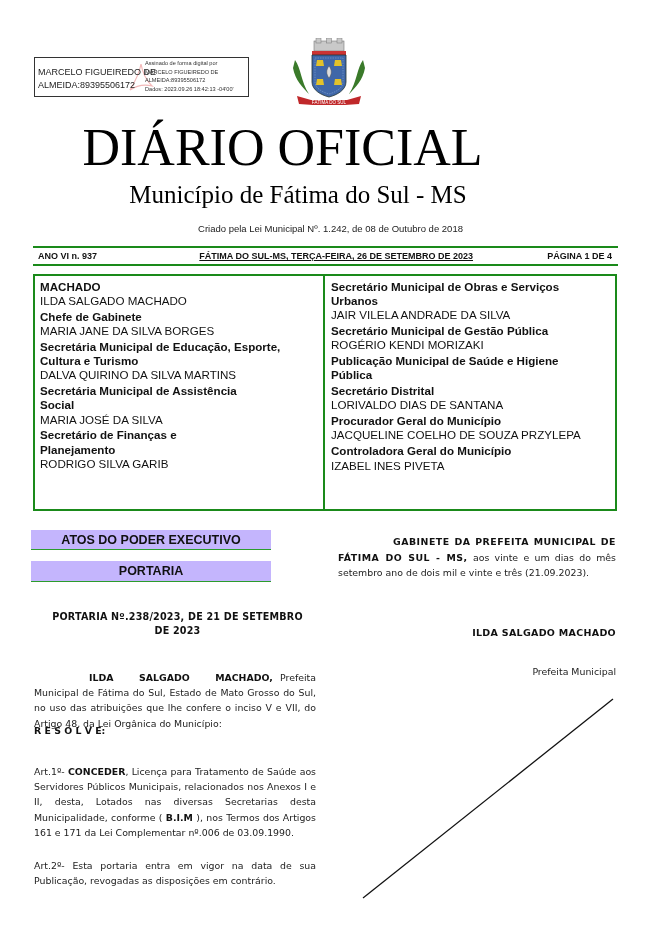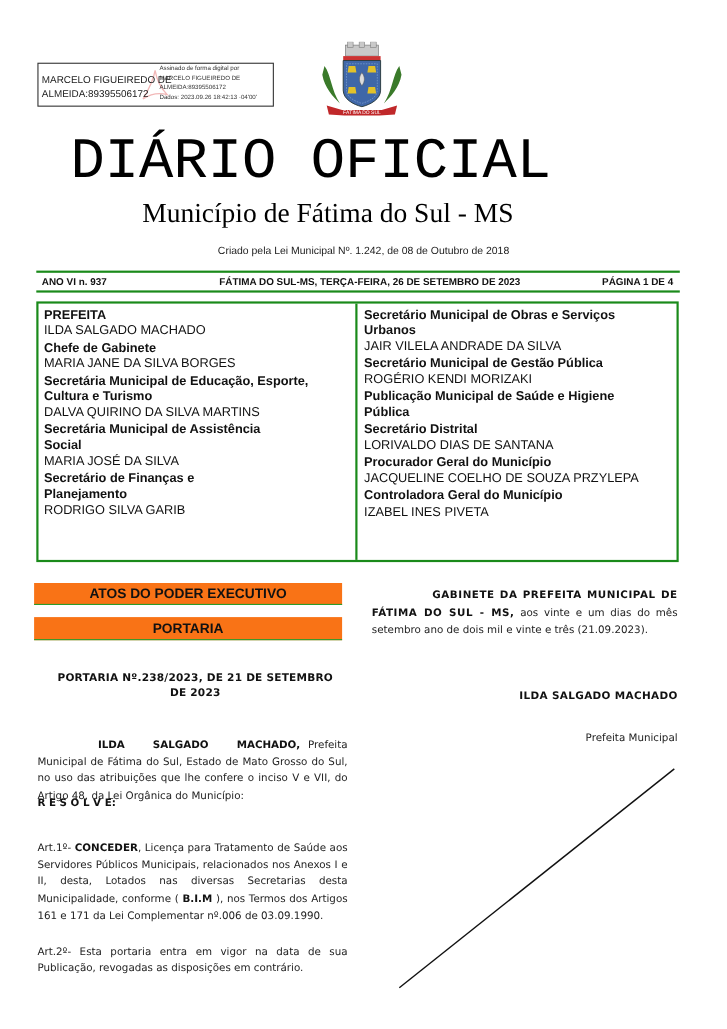--- a/index.html
+++ b/index.html
@@ -8,37 +8,37 @@
 
   
   .sig-box { left:34px; top:57px; width:215px; height:40px; border:1px solid #333; box-sizing:border-box; }
   .sig-name { left:38px; top:66px; font-size:9px; line-height:13px; color:#222; }
   .sig-details { left:145px; top:59px; font-size:5.6px; line-height:8.6px; color:#333; }
   .sig-watermark { left:126px; top:60px; width:30px; height:34px; }
 
   
   .crest { left:287px; top:38px; width:84px; height:70px; }
 
-  .title { left:0; width:565px; top:118px; text-align:center; font-family:Liberation Mono, monospace; font-size:52px; line-height:60px; color:#000; letter-spacing:0px; }
+  .title { left:0; width:565px; top:118px; text-align:center; font-family:Liberation Serif, serif; font-size:52px; line-height:60px; color:#000; letter-spacing:0px; }
   .subtitle { left:0; width:596px; top:180px; text-align:center; font-family:"Liberation Serif", serif; font-size:25px; line-height:30px; color:#000; }
   .created { left:0; width:661px; top:223px; text-align:center; font-size:9.5px; color:#222; }
 
   .hline { left:33px; width:585px; height:2px; background:#1a8a1a; }
   .issue-bar { left:38px; width:574px; top:251px; height:12px; font-size:9px; font-weight:bold; display:flex; justify-content:space-between; color:#111; }
 
   
   .officials { left:33px; top:274px; width:584px; height:237px; border:2px solid #1a8a1a; box-sizing:border-box; }
   .officials .divider { position:absolute; left:288px; top:0; bottom:0; width:2px; background:#1a8a1a; }
   .col { position:absolute; top:2px; font-size:11.6px; line-height:14.3px; }
   .col.left { left:5px; width:278px; }
   .col.right { left:296px; width:282px; }
   .role { font-weight:bold; margin-top:1.5px; }
   .name { font-weight:normal; }
 
-  .green-bar { left:31px; width:280px; background:#f97316; color:#111; font-weight:bold; font-size:12.5px; text-align:center; box-sizing:border-box; border-bottom:1px solid #2c9c2c; }
+  .green-bar { left:31px; width:240px; background:#c4b5fd; color:#111; font-weight:bold; font-size:12.5px; text-align:center; box-sizing:border-box; border-bottom:1px solid #2c9c2c; }
 
   .doc { font-family:"DejaVu Sans", sans-serif; font-size:9.4px; color:#222; }
   .portaria-title { left:40px; width:275px; top:610px; text-align:center; font-weight:bold; font-size:9.6px; line-height:14px; color:#111; letter-spacing:0.2px; }
   .para { left:34px; width:282px; text-align:justify; line-height:15.2px; }
   .para b { color:#111; }
 
   .gab { left:338px; width:278px; top:534px; text-align:justify; line-height:15.5px; }
   .signer { left:330px; width:286px; top:627px; text-align:right; font-weight:bold; font-size:9.5px; color:#111; letter-spacing:0.3px; }
   .signer-role { left:330px; width:286px; top:666px; text-align:right; }
   .diag { left:355px; top:692px; width:270px; height:212px; }
@@ -86,30 +86,30 @@
   <text x="42" y="66" font-size="4.5" text-anchor="middle" fill="#fff" font-family="Liberation Sans, sans-serif">FÁTIMA DO SUL</text>
 </svg>
 
 <div class="abs title">DIÁRIO OFICIAL</div>
 <div class="abs subtitle">Município de Fátima do Sul - MS</div>
 <div class="abs created">Criado pela Lei Municipal Nº. 1.242, de 08 de Outubro de 2018</div>
 
 <div class="abs hline" style="top:246px;"></div>
 <div class="abs issue-bar">
   <span>ANO VI n. 937</span>
-  <span style="margin-left:28px;">FÁTIMA DO SUL-MS, TERÇA-FEIRA, 26 DE SETEMBRO DE 2023</span>
+  <span style="margin-left:28px;text-decoration:underline;">FÁTIMA DO SUL-MS, TERÇA-FEIRA, 26 DE SETEMBRO DE 2023</span>
   <span>PÁGINA 1 DE 4</span>
 </div>
 <div class="abs hline" style="top:264px;"></div>
 
 <div class="abs officials">
   <div class="divider"></div>
   <div class="col left">
     <div>
-      <div class="role">PREFEITA</div>
+      <div class="role">MACHADO</div>
       <div class="name">ILDA SALGADO MACHADO</div>
     </div>
     <div>
       <div class="role">Chefe de Gabinete</div>
       <div class="name">MARIA JANE DA SILVA BORGES</div>
     </div>
     <div>
       <div class="role">Secretária Municipal de Educação, Esporte, Cultura e Turismo</div>
       <div class="name">DALVA QUIRINO DA SILVA MARTINS</div>
     </div>

